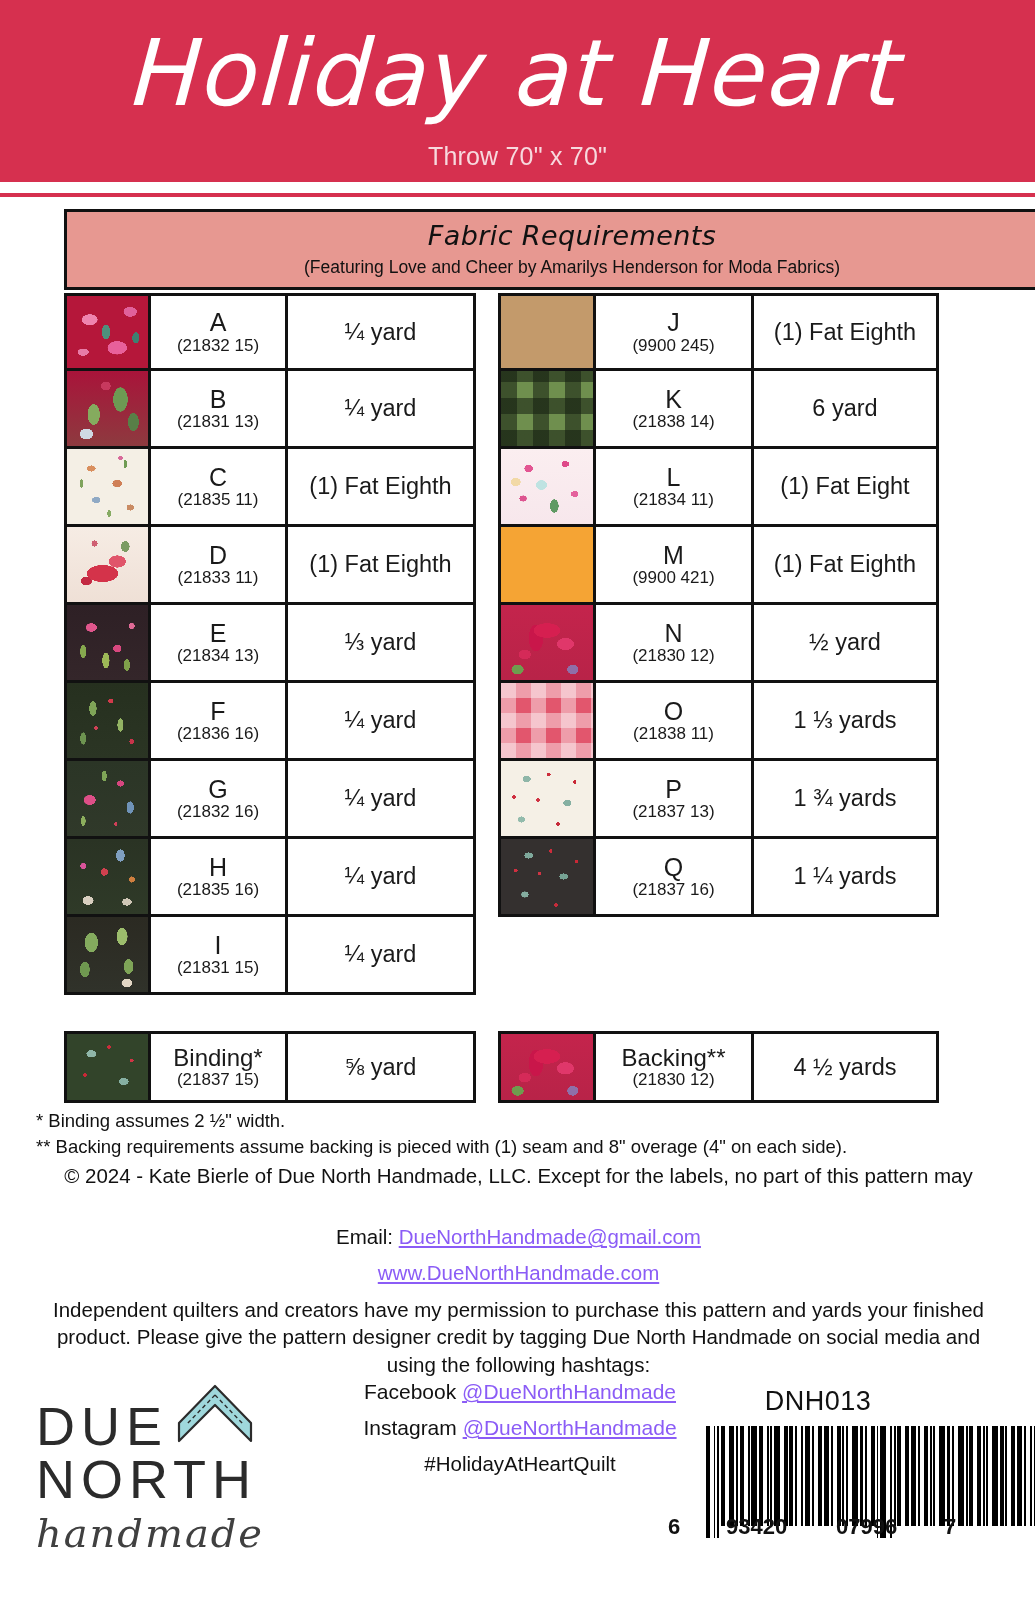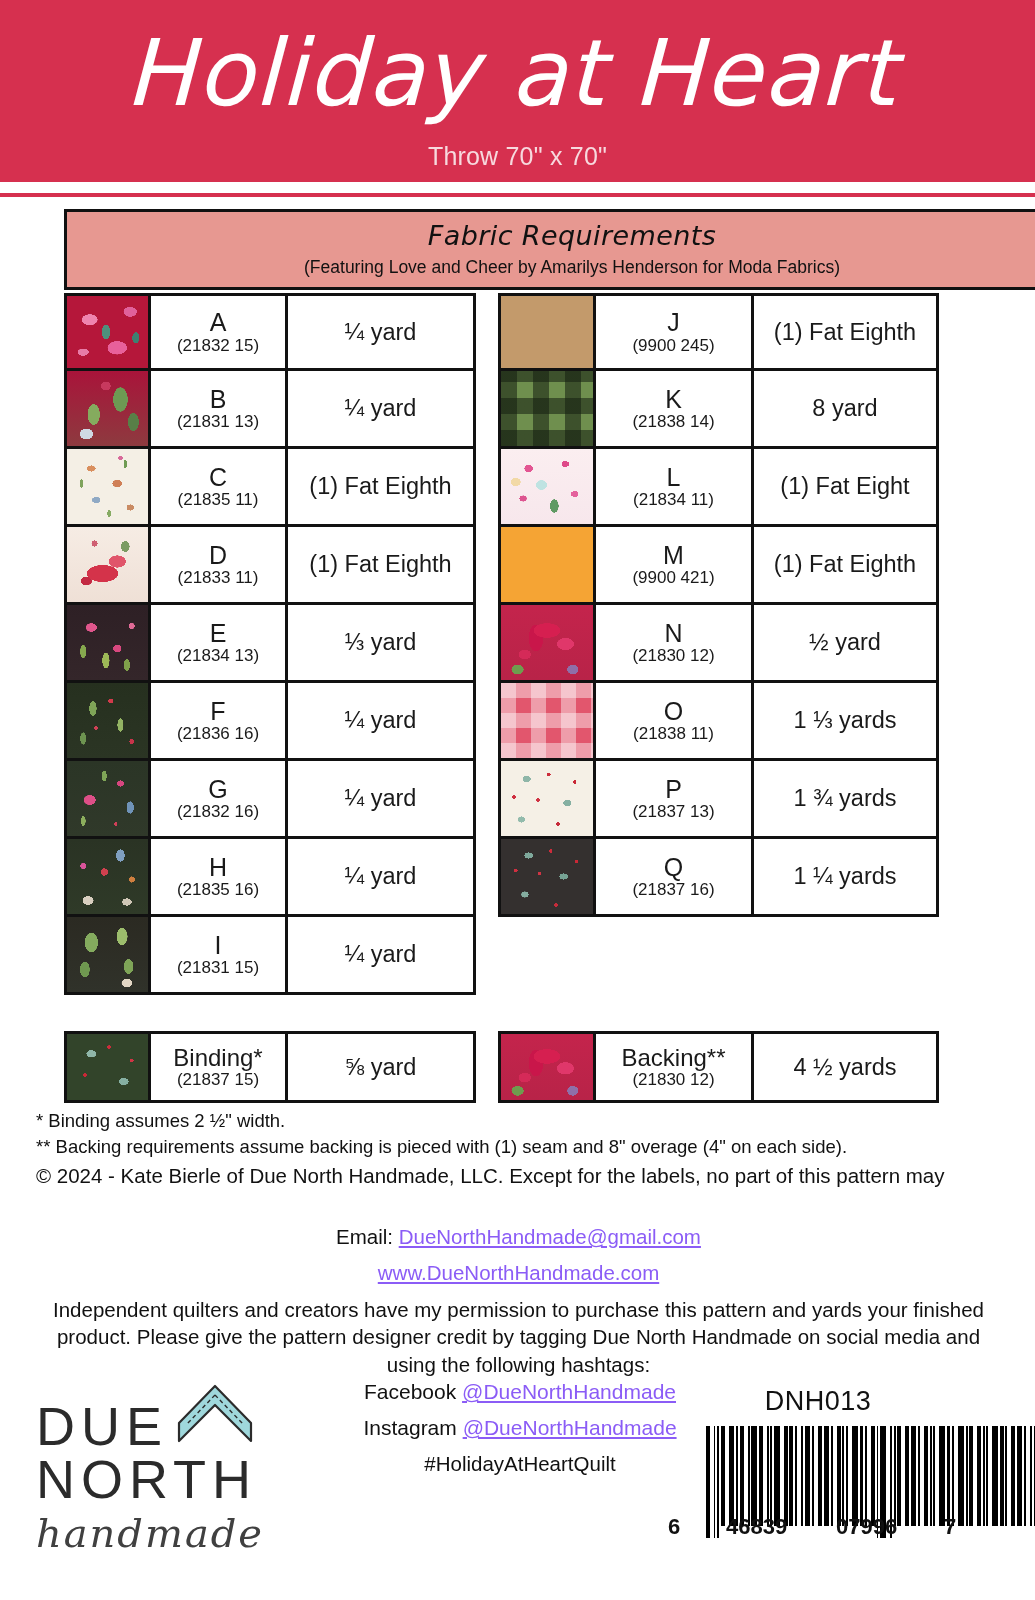--- a/index.html
+++ b/index.html
@@ -89,21 +89,21 @@
   .srow.right .sid { flex: 0 0 158px; }
   .srow .sid .letter { font-size: 24px; color: #1a1a1a; }
   .srow .sid .sku { font-size: 17px; color: #1a1a1a; margin-top: 1px; }
   .srow .samt { flex: 1; display: flex; align-items: center; justify-content: center; font-size: 23.5px; color: #1a1a1a; background: #fff; }
 
   
   .notes { position: absolute; left: 36px; top: 1108px; width: 965px; }
   .note { font-size: 18.5px; color: #111; line-height: 1.42; }
   .legal {
     position: absolute; left: 36px; top: 1162px; width: 965px;
-    text-align: left; font-size: 20.5px; color: #111; line-height: 1.36;
+    text-align: center; font-size: 20.5px; color: #111; line-height: 1.36;
   }
   .email-line {
     position: absolute; left: 36px; top: 1225px; width: 965px;
     text-align: center; font-size: 20.5px; color: #111;
   }
   .web-line {
     position: absolute; left: 36px; top: 1261px; width: 965px;
     text-align: center; font-size: 20.5px;
   }
   .lnk { color: #8b5cf6; text-decoration: underline; }
@@ -243,21 +243,21 @@
               <span class="sku">(9900 245)</span>
             </div>
             <div class="famt">(1) Fat Eighth</div>
           </div>
           <div class="frow">
             <div class="swatch" style="background: repeating-linear-gradient(90deg, rgba(20, 30, 16, 0.55) 0px, rgba(20, 30, 16, 0.55) 16px, rgba(0, 0, 0, 0) 16px, rgba(0, 0, 0, 0) 32px) 0% 0% / cover, repeating-linear-gradient(0deg, rgba(20, 30, 16, 0.55) 0px, rgba(20, 30, 16, 0.55) 16px, rgba(0, 0, 0, 0) 16px, rgba(0, 0, 0, 0) 32px), linear-gradient(rgb(111, 143, 78), rgb(111, 143, 78));"></div>
             <div class="fid">
               <span class="letter">K</span>
               <span class="sku">(21838 14)</span>
             </div>
-            <div class="famt">8 yard</div>
+            <div class="famt">6 yard</div>
           </div>
           <div class="frow">
             <div class="swatch" style="background: radial-gradient(7px 6px at 30% 26%, rgb(227, 85, 146) 60%, transparent 61%) 0% 0% / cover, radial-gradient(6px 5px at 70% 20%, rgb(222, 74, 137) 60%, transparent 61%), radial-gradient(6px 5px at 80% 60%, rgb(228, 97, 156) 60%, transparent 61%), radial-gradient(6px 5px at 24% 66%, rgb(221, 84, 144) 60%, transparent 61%), radial-gradient(7px 11px at 58% 76%, rgb(95, 154, 99) 60%, transparent 61%), radial-gradient(9px 8px at 44% 48%, rgb(191, 227, 226) 60%, transparent 61%), radial-gradient(8px 7px at 16% 44%, rgb(242, 217, 166) 60%, transparent 61%), linear-gradient(rgb(251, 238, 240), rgb(247, 231, 236));"></div>
             <div class="fid">
               <span class="letter">L</span>
               <span class="sku">(21834 11)</span>
             </div>
             <div class="famt">(1) Fat Eight</div>
           </div>
           <div class="frow">
@@ -486,19 +486,19 @@
           <span style="width: 1.9px; background: transparent;"></span>
           <span style="width: 5.7px;"></span>
           <span style="width: 1.9px; background: transparent;"></span>
           <span style="width: 1.9px;"></span>
           <span style="width: 3.8px; background: transparent;"></span>
           <span style="width: 1.9px;"></span>
           <span style="width: 1.9px; background: transparent;"></span>
           <span style="width: 3.8px;"></span>
         </div>
       <div class="bc-num l">6</div>
-      <div class="bc-num g1">46839</div>
+      <div class="bc-num g1">93420</div>
       <div class="bc-num g2">07996</div>
       <div class="bc-num r">7</div>
     </div>
   </div>
 
 </div>
 
 </body></html>

